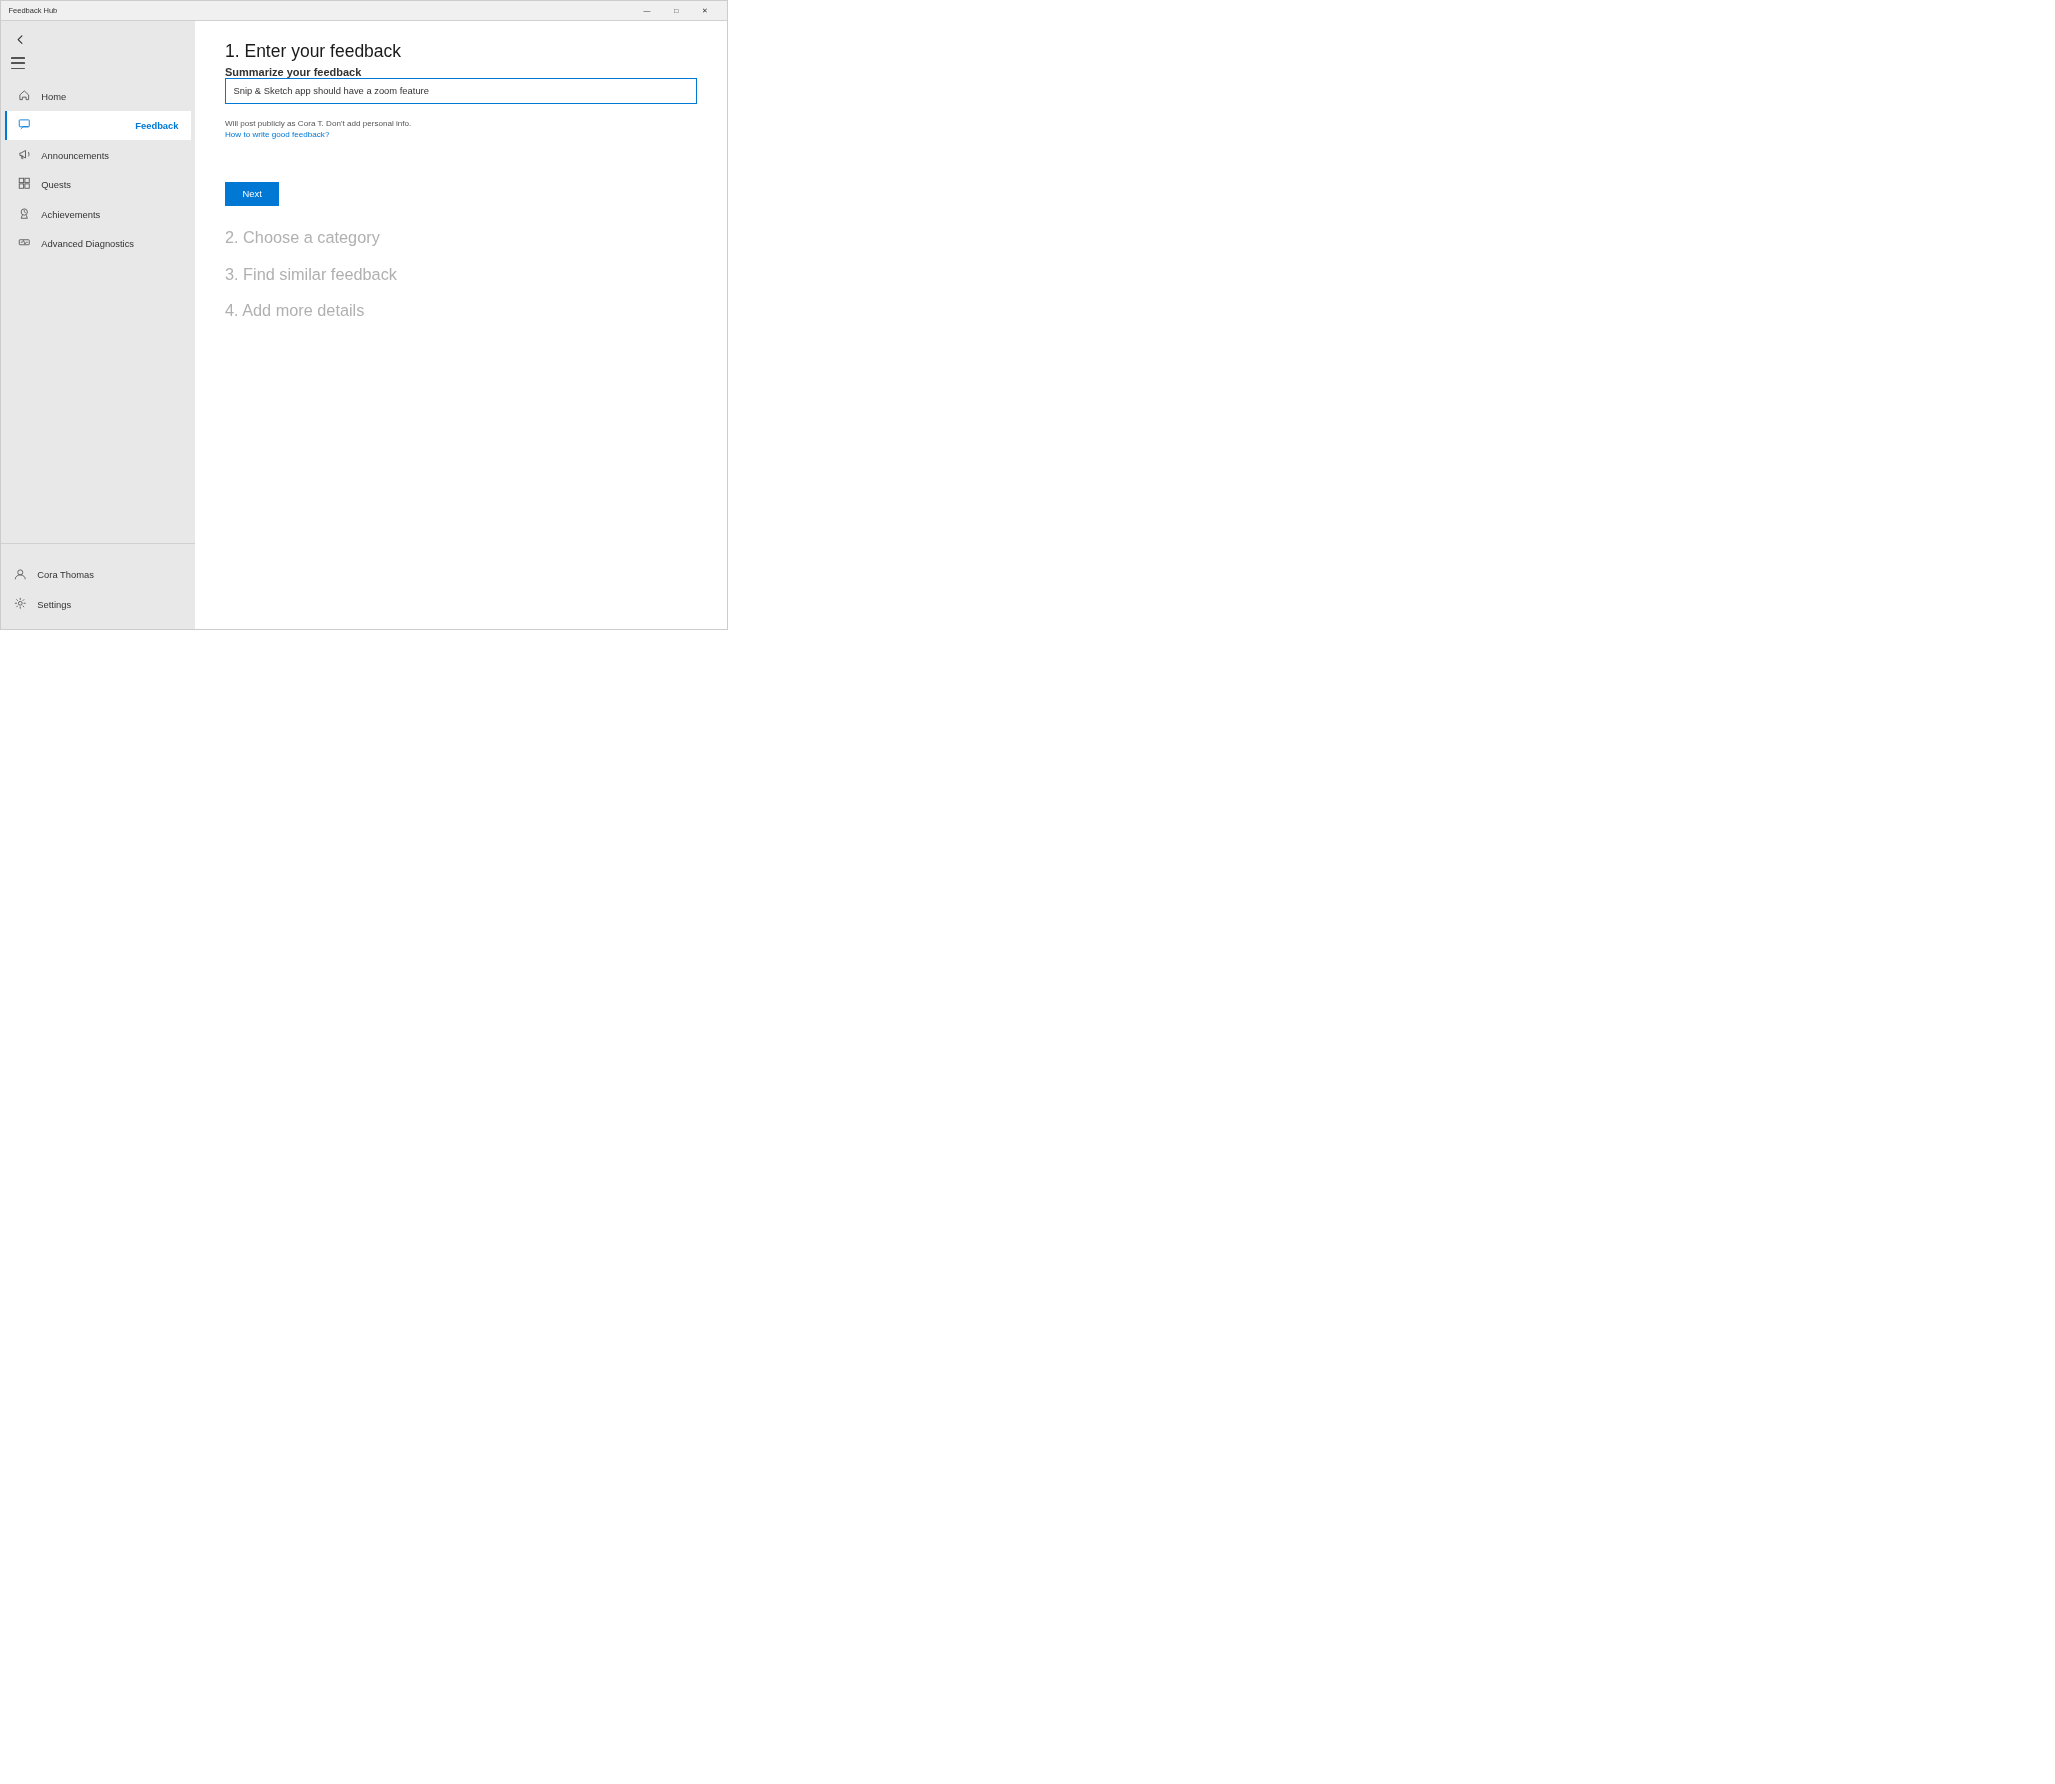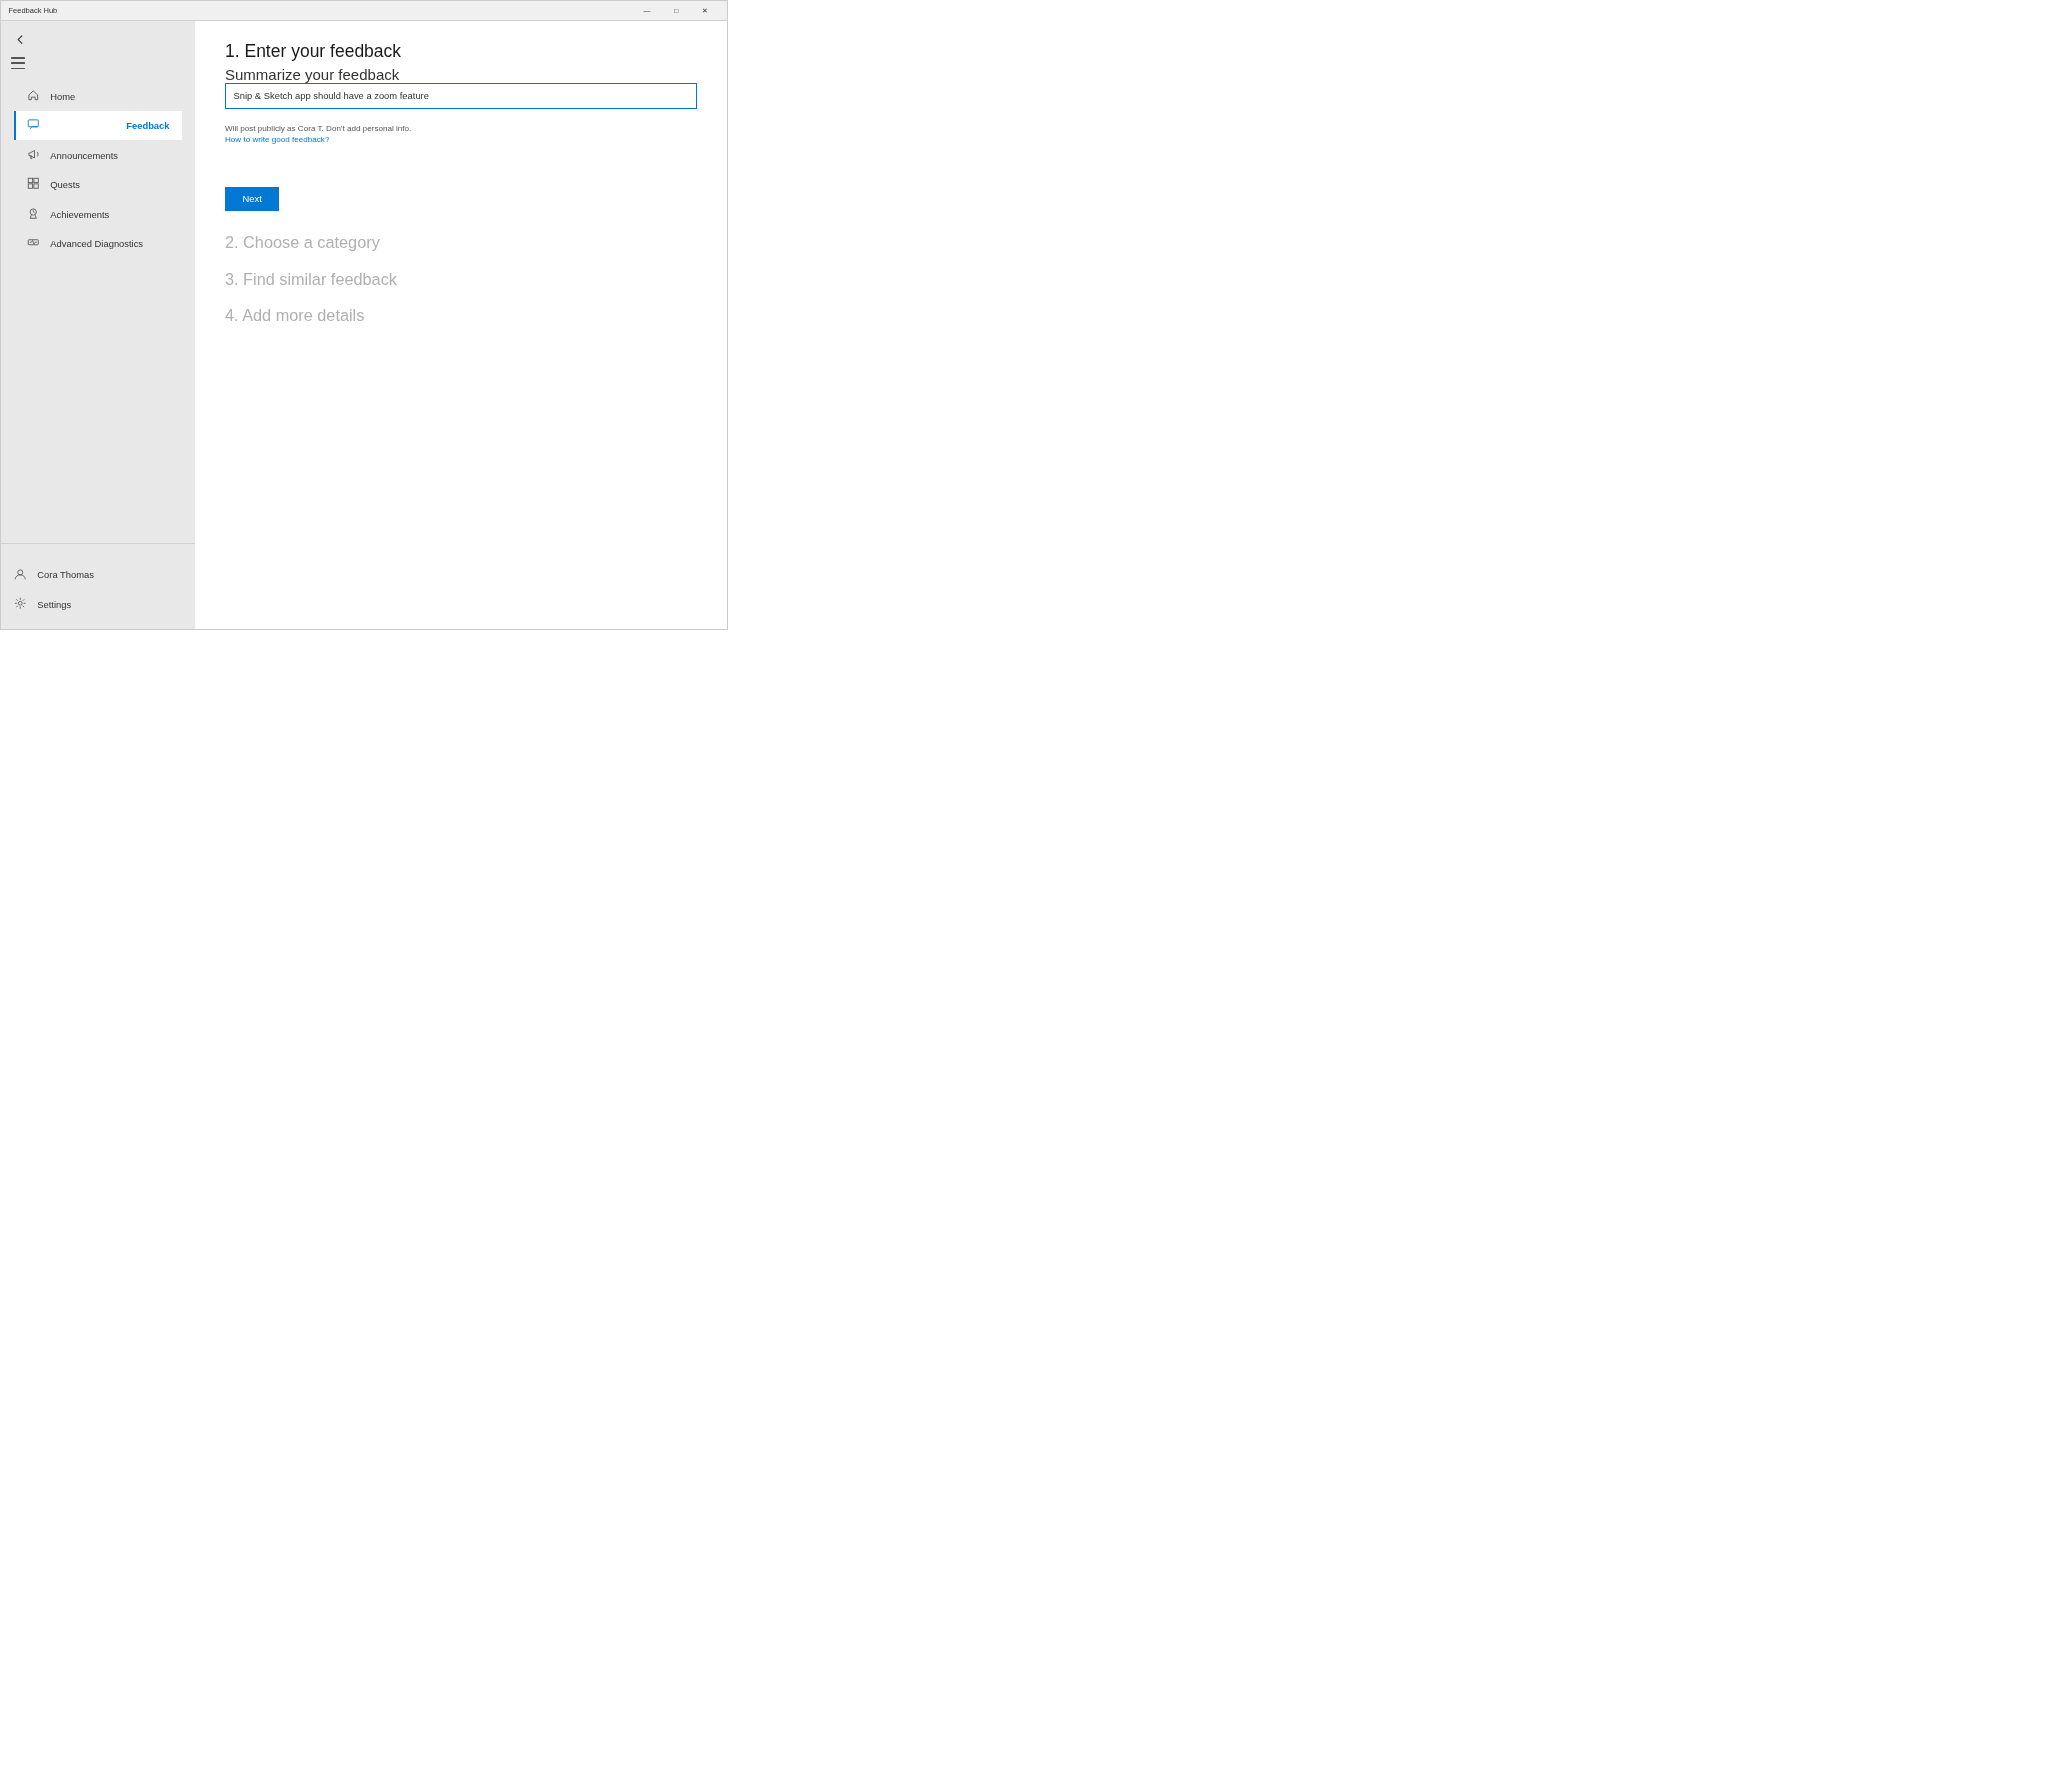--- a/index.html
+++ b/index.html
@@ -74,21 +74,21 @@
       justify-content: center;
       cursor: pointer;
       font-size: 11.3px;
       color: #333;
       background: transparent;
       border: none;
     }
 
     .nav-items {
       flex: 1;
-      padding: 5px 13px;
+      padding: 5px 4px;
     }
 
     .nav-item {
       display: flex;
       align-items: center;
       gap: 10px;
       padding: 7.5px 12.5px;
       cursor: pointer;
       font-size: 9.4px;
       color: #333;
@@ -132,24 +132,24 @@
     }
 
     .page-title {
       font-size: 17.5px;
       font-weight: 300;
       color: #1a1a1a;
       margin-bottom: 4px;
     }
 
     .section-label {
-      font-size: 15px;
+      font-size: 11px;
       color: #333;
       margin-bottom: 6px;
-      font-weight: 400;
+      font-weight: 700;
     }
 
     .feedback-input {
       width: 100%;
       padding: 6.3px 7.5px;
       font-size: 9.4px;
       border: 1.3px solid #0078d4;
       outline: none;
       color: #333;
       background: white;

